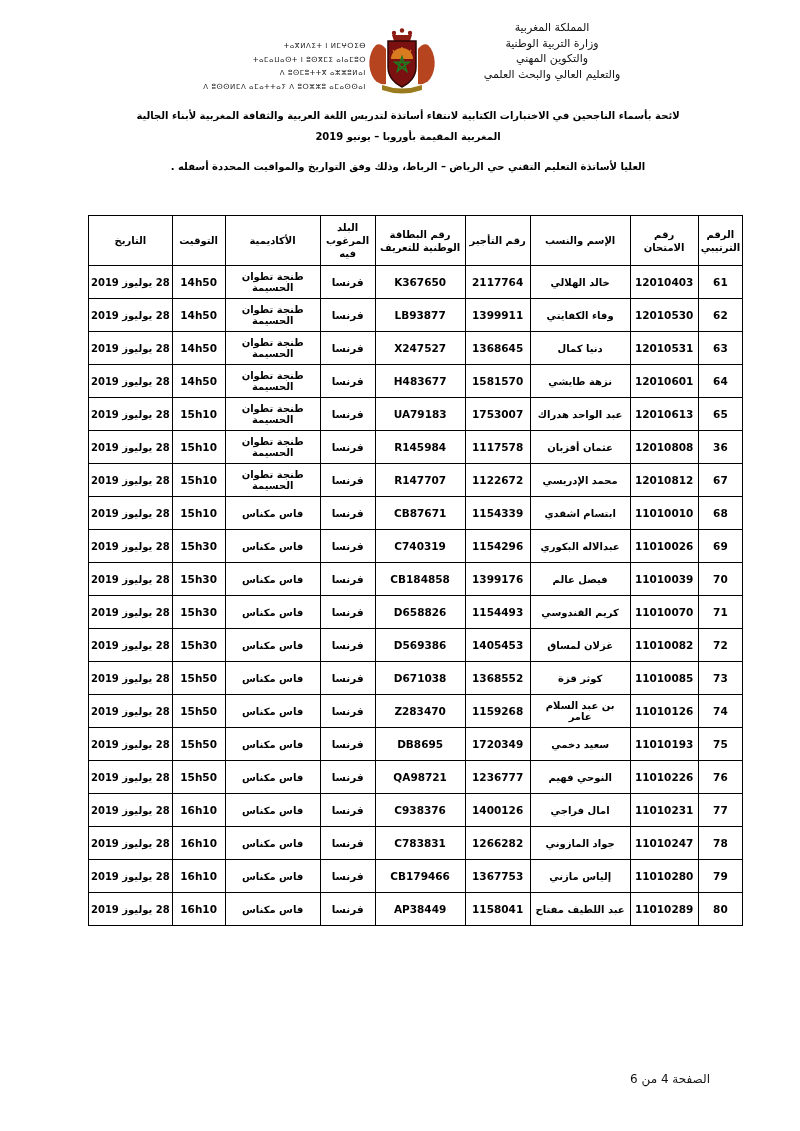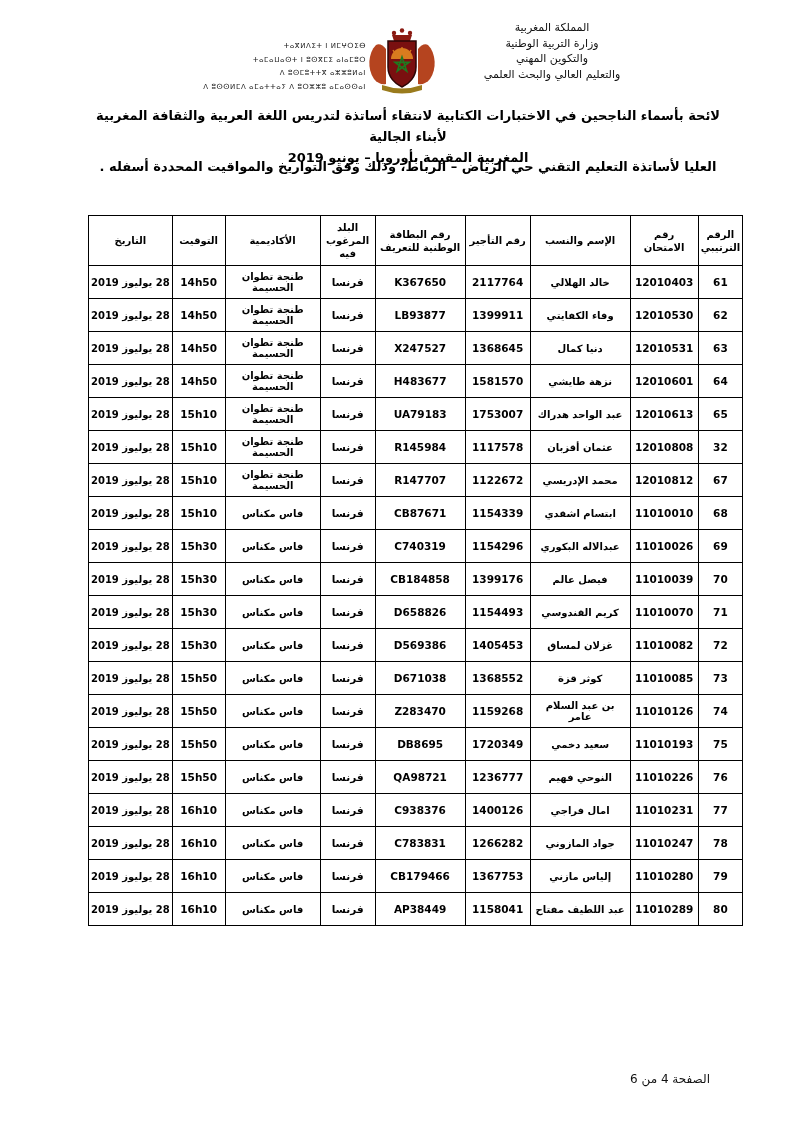--- a/index.html
+++ b/index.html
@@ -18,21 +18,21 @@
   }
   .emblem-wrap { position:absolute; left:362px; top:27px; width:80px; height:70px; }
   .ministry-block {
     position:absolute; left:444px; top:20px; width:216px;
     direction:rtl; text-align:center; font-size:11px; line-height:15.5px; color:#111;
   }
 
   
   .title-block {
     position:absolute; left:84px; width:648px;
-    direction:rtl; text-align:center; font-weight:bold; font-size:13px; line-height:21px;
+    direction:rtl; text-align:center; font-weight:bold; font-size:10px; line-height:21px;
   }
   .title-1 { top:105px; }
   .title-2 { top:156px; }
 
   
   table.results {
     position:absolute; top:215px; left:88px;
     border-collapse:collapse; table-layout:fixed; direction:rtl;
   }
   .results th, .results td {
@@ -184,21 +184,21 @@
       <td class="c-exam">12010613</td>
       <td class="c-name">عبد الواحد هدراك</td>
       <td class="c-hire">1753007</td>
       <td class="c-id">UA79183</td>
       <td class="c-ctry">فرنسا</td>
       <td class="c-acad">طنجة تطوان الحسيمة</td>
       <td class="c-time">15h10</td>
       <td class="c-date">28 يوليوز 2019</td>
     </tr>
         <tr>
-      <td class="c-seq">32</td>
+      <td class="c-seq">36</td>
       <td class="c-exam">12010808</td>
       <td class="c-name">عثمان أقزبان</td>
       <td class="c-hire">1117578</td>
       <td class="c-id">R145984</td>
       <td class="c-ctry">فرنسا</td>
       <td class="c-acad">طنجة تطوان الحسيمة</td>
       <td class="c-time">15h10</td>
       <td class="c-date">28 يوليوز 2019</td>
     </tr>
         <tr>

